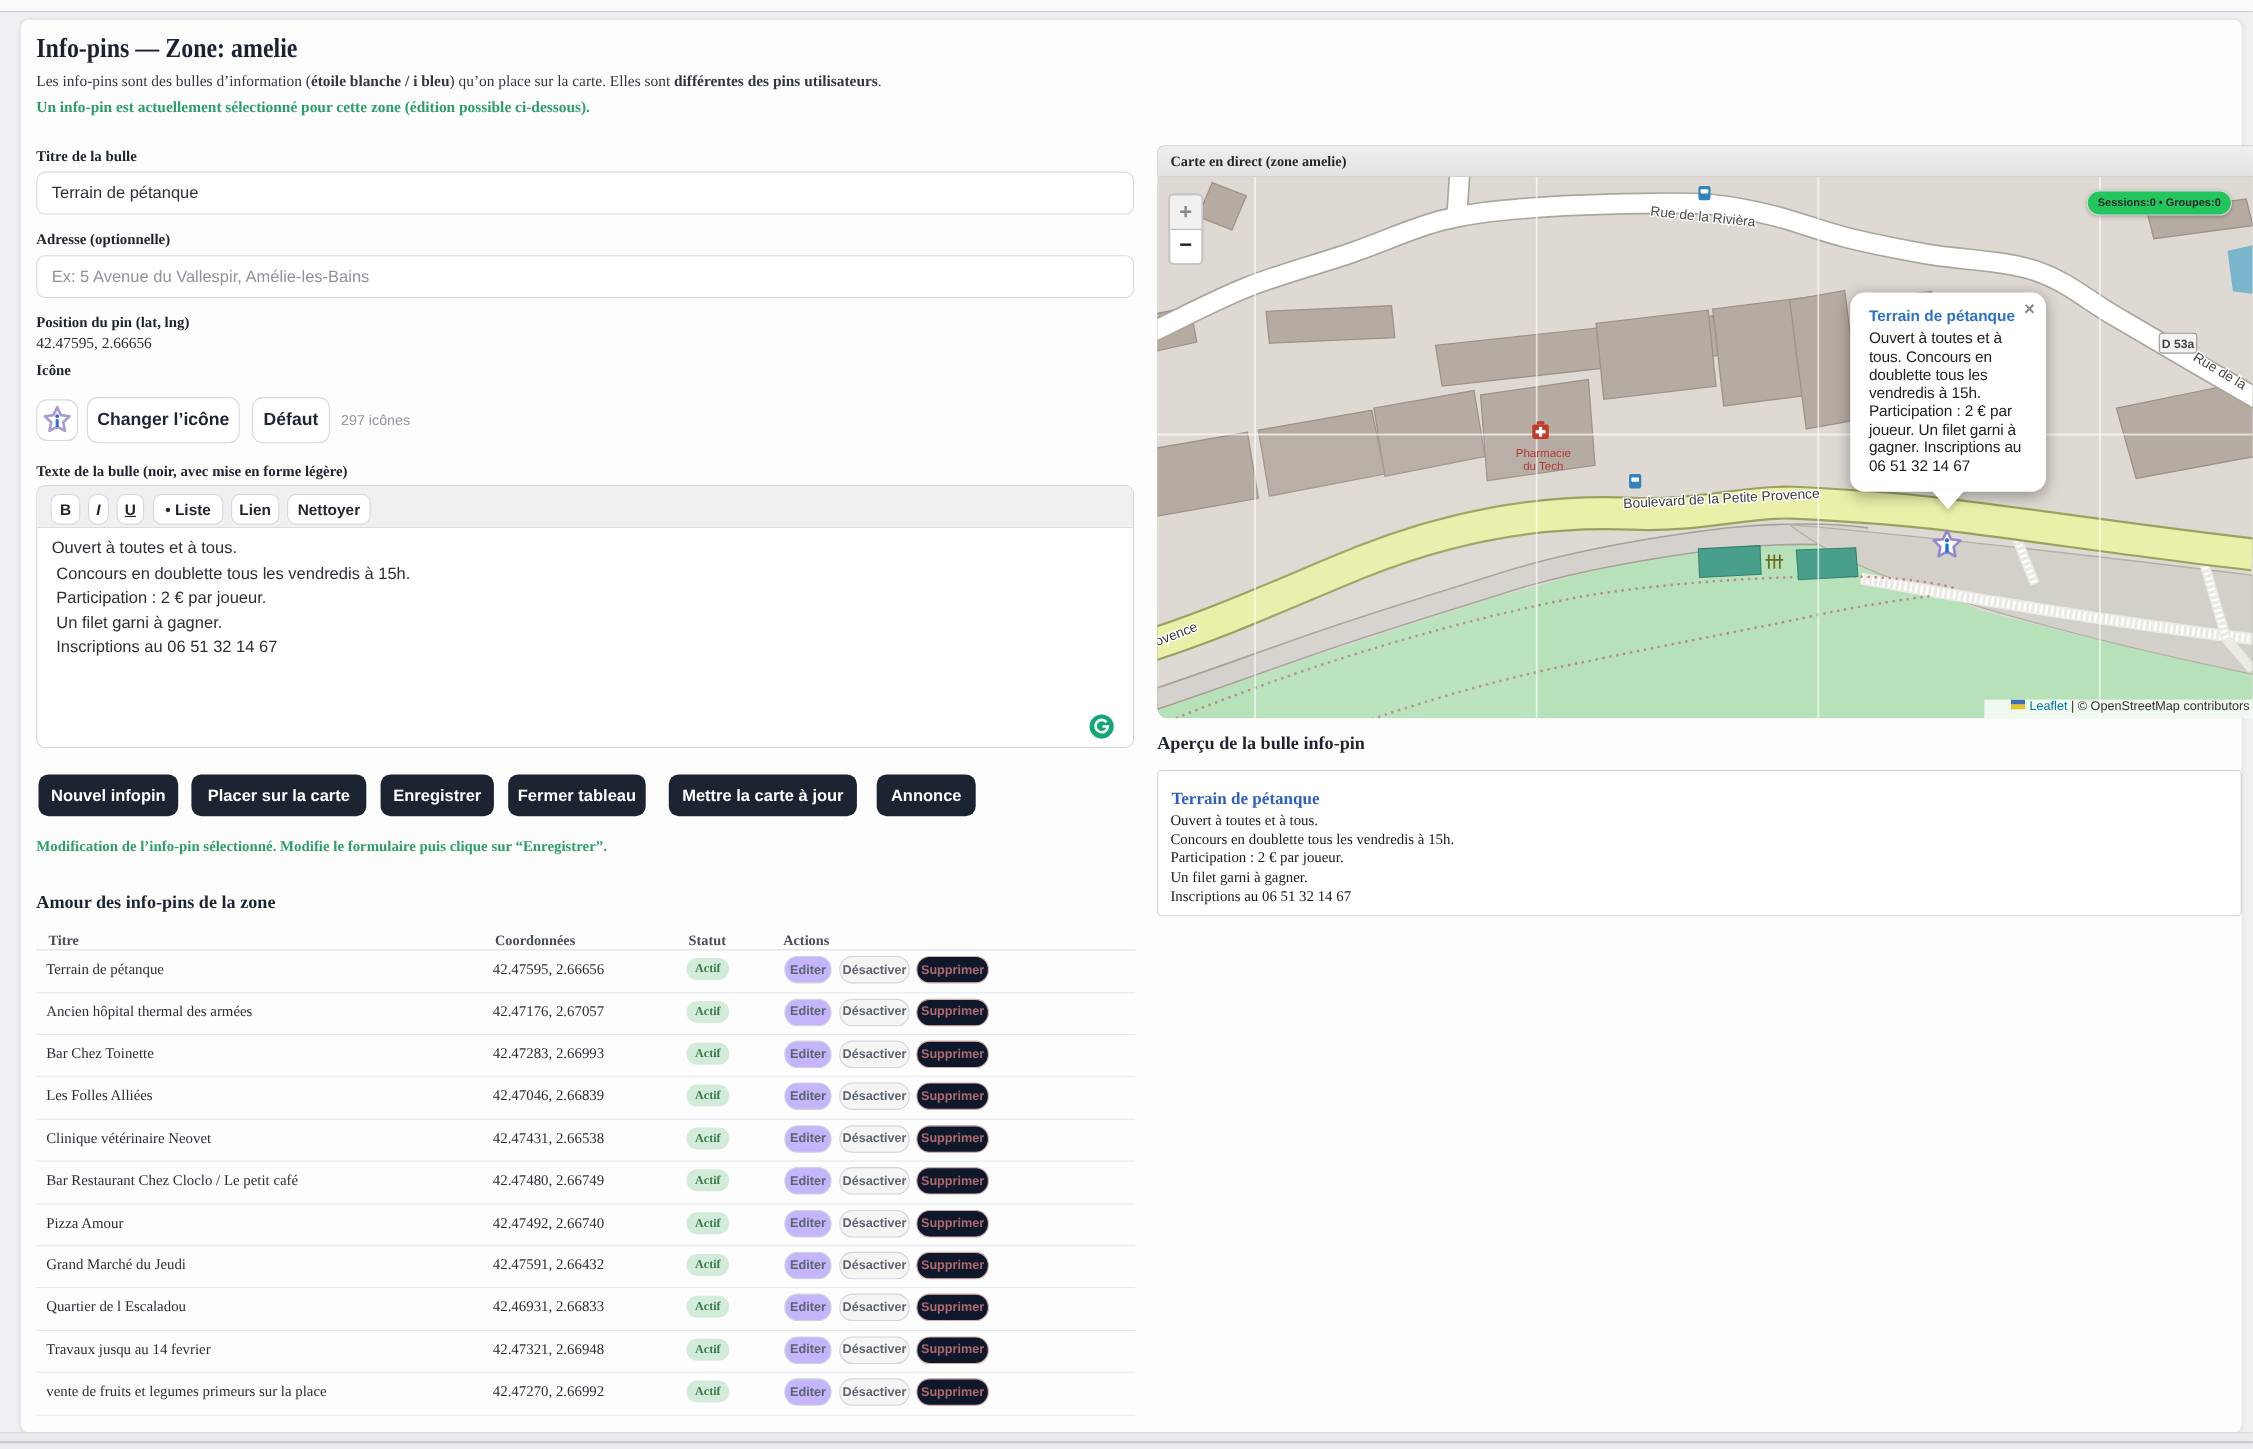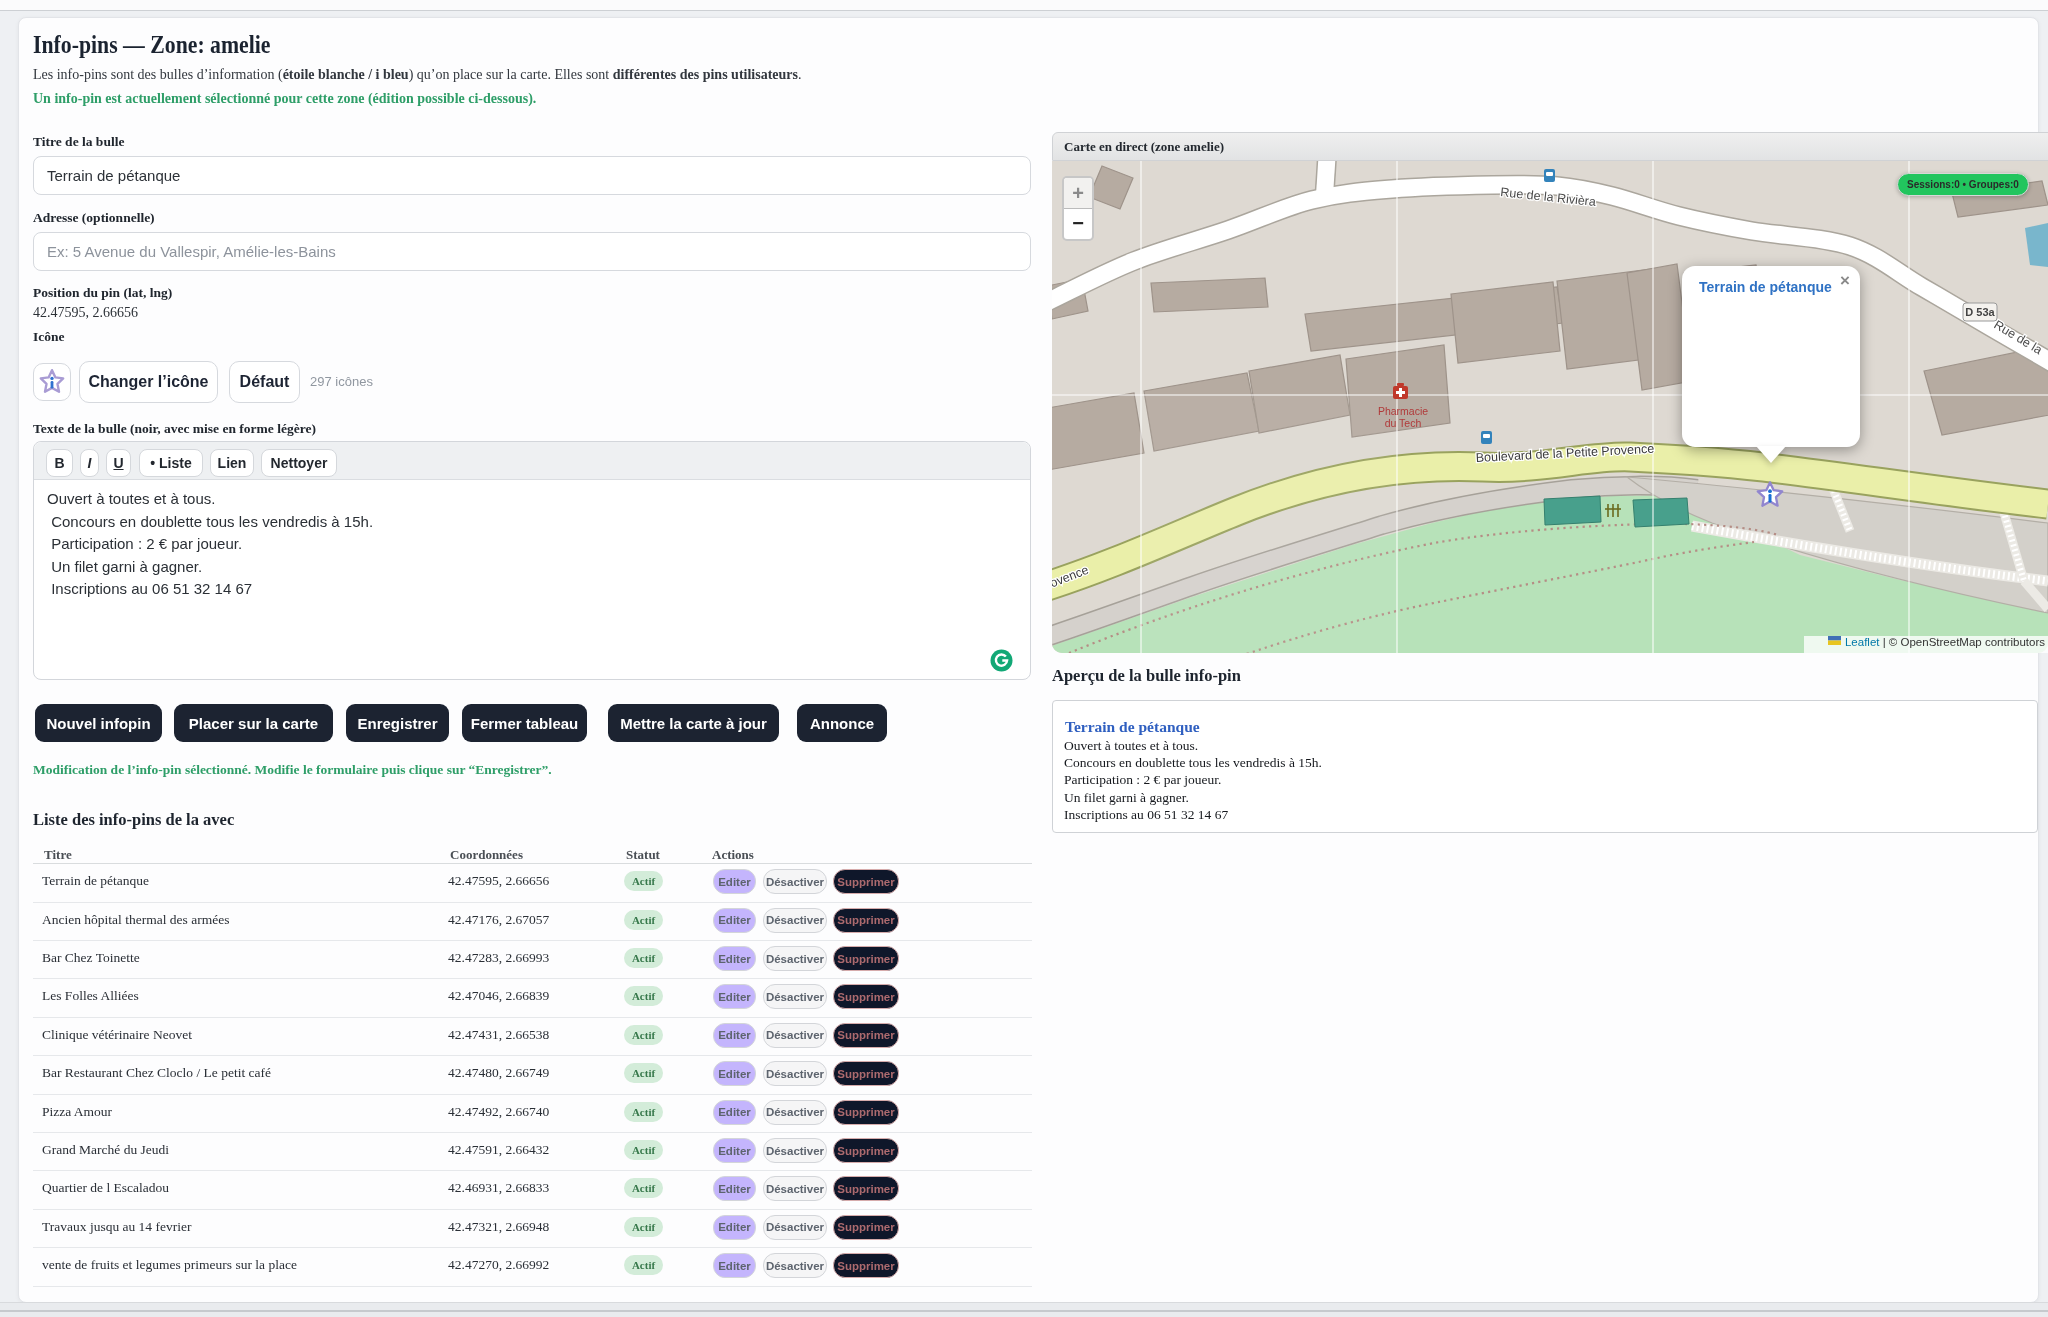--- a/index.html
+++ b/index.html
@@ -138,21 +138,21 @@
   </div>
 
   <div class="abs dbtn" style="left:35px;width:127px;">Nouvel infopin</div>
   <div class="abs dbtn" style="left:174px;width:159px;">Placer sur la carte</div>
   <div class="abs dbtn" style="left:346px;width:103px;">Enregistrer</div>
   <div class="abs dbtn" style="left:462px;width:125px;">Fermer tableau</div>
   <div class="abs dbtn" style="left:608px;width:171px;">Mettre la carte à jour</div>
   <div class="abs dbtn" style="left:797px;width:90px;">Annonce</div>
 
   <p class="abs note">Modification de l’info-pin sélectionné. Modifie le formulaire puis clique sur “Enregistrer”.</p>
-  <h3 class="abs lst">Liste des info-pins de la avec</h3>
+  <h3 class="abs lst">Amour des info-pins de la zone</h3>
 
   <div id="tbl" class="abs">
     <div class="th" style="left:11px;">Titre</div>
     <div class="th" style="left:417px;">Coordonnées</div>
     <div class="th" style="left:593px;">Statut</div>
     <div class="th" style="left:679px;">Actions</div>
     <div style="position:absolute;left:0;top:23px;width:999px;border-bottom:1px solid #d9dcde;"></div>
     <div class="row" style="top:23.2px;">
         <div class="c1">Terrain de pétanque</div>
         <div class="c2">42.47595, 2.66656</div>
@@ -356,20 +356,21 @@
 
   <div id="zoomctl" class="abs">
     <div class="zi" style="top:0px;height:30px;line-height:30px;background:#f2f1ef;border-radius:3px 3px 0 0;color:#8a8a8a;">+</div>
     <div style="position:absolute;left:0;top:30px;width:28px;border-top:1px solid #bbb;"></div>
     <div class="zi" style="top:31px;height:30px;line-height:28px;color:#222;">−</div>
   </div>
   <div id="sess" class="abs">Sessions:0 • Groupes:0</div>
   <div id="popup" class="abs">
     <div class="ti">Terrain de pétanque</div>
     <div class="cl">×</div>
+    <div class="bo">Ouvert à toutes et à<br>tous. Concours en<br>doublette tous les<br>vendredis à 15h.<br>Participation : 2 € par<br>joueur. Un filet garni à<br>gagner. Inscriptions au<br>06 51 32 14 67</div>
   </div>
   <div id="tail" class="abs"></div>
   <svg class="abs" style="left:1754px;top:479px;" width="32" height="32" viewBox="0 0 32 32">
     <path d="M16 3.4 L19.7 11.2 L28.2 12.3 L22 18.2 L23.6 26.7 L16 22.5 L8.4 26.7 L10 18.2 L3.8 12.3 L12.3 11.2 Z" fill="#fff" stroke="#9186cf" stroke-width="2.3" stroke-linejoin="round"></path>
     <circle cx="16" cy="12.2" r="1.9" fill="#1a6fd4"></circle>
     <rect x="14.5" y="15" width="3" height="8.6" rx="1.3" fill="#1a6fd4"></rect>
   </svg>
   <div id="attrib" class="abs"><svg width="13" height="9" viewBox="0 0 13 9" style="margin-right:4px;">
         <rect width="13" height="4.5" fill="#3f6fb5"></rect>
         <rect y="4.5" width="13" height="4.5" fill="#e8c520"></rect>

